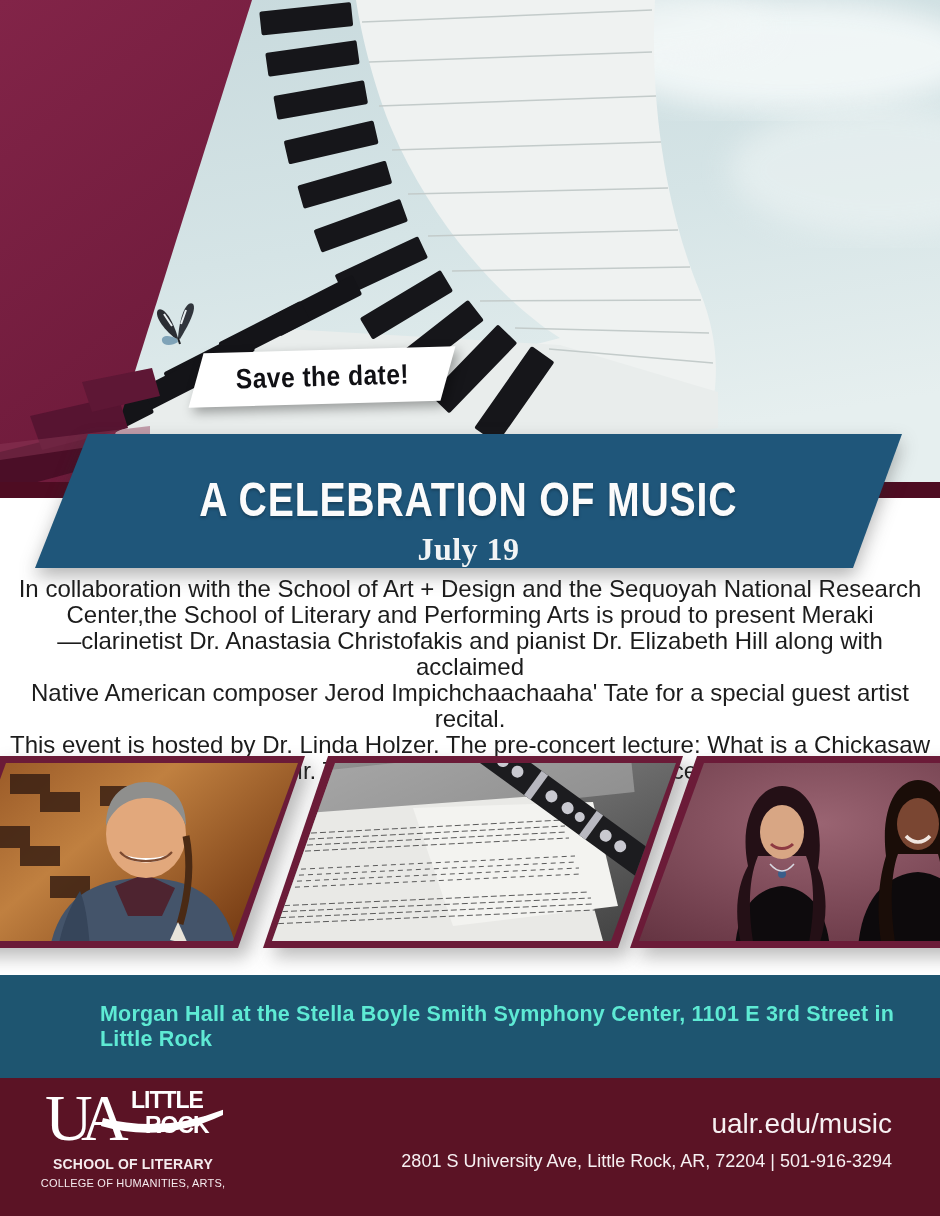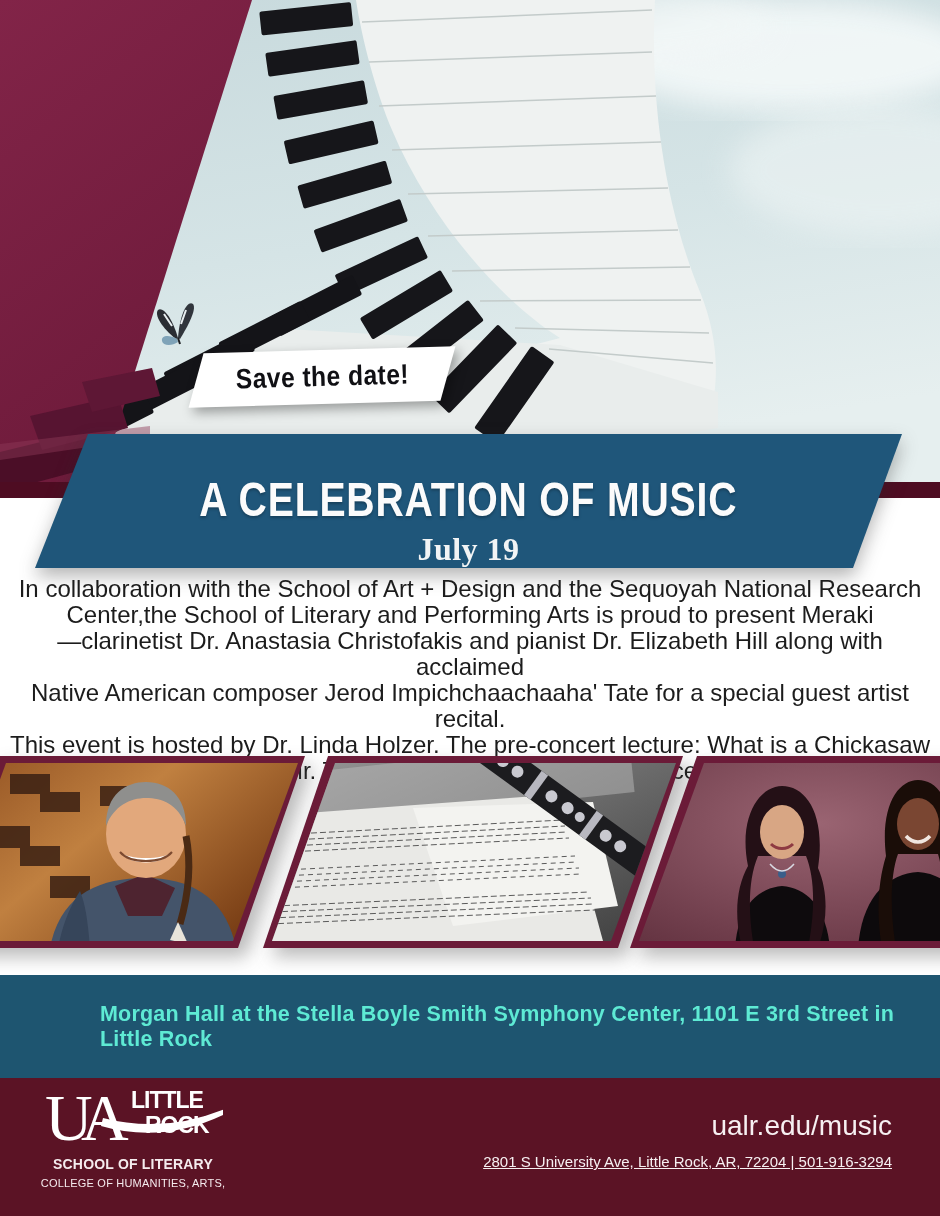--- a/index.html
+++ b/index.html
@@ -46,21 +46,21 @@
   .footer{left:0;top:1078px;width:940px;height:138px;background:#5b1325;color:#f5ebee;
           display:flex;justify-content:space-between;}
   .footer-left{margin-left:38px;margin-top:8px;width:190px;text-align:center;}
   .school-line{font-weight:700;font-size:14px;line-height:17px;letter-spacing:.2px;}
   .college-line{font-size:11px;line-height:12.5px;margin-top:1px;letter-spacing:.2px;}
   .school-block{margin-top:4px;}
   .college-block{margin-top:4px;}
   .footer-right{margin-right:48px;display:flex;flex-direction:column;align-items:flex-end;
           justify-content:center;gap:11px;padding-bottom:14px;}
   .website{font-size:28px;color:#f7f0f2;}
-  .address{font-size:15px;color:#f7f0f2;text-decoration:underline;}
+  .address{font-size:18px;color:#f7f0f2;}
 </style>
 </head>
 <body>
 
 <div class="page">
 
   <svg id="hero-svg" class="abs" viewBox="0 0 940 552" xmlns="http://www.w3.org/2000/svg">
     <defs>
       <linearGradient id="skyGrad" x1="0" y1="0" x2="0.3" y2="1">
         <stop offset="0" stop-color="#c7d9dc"></stop>

